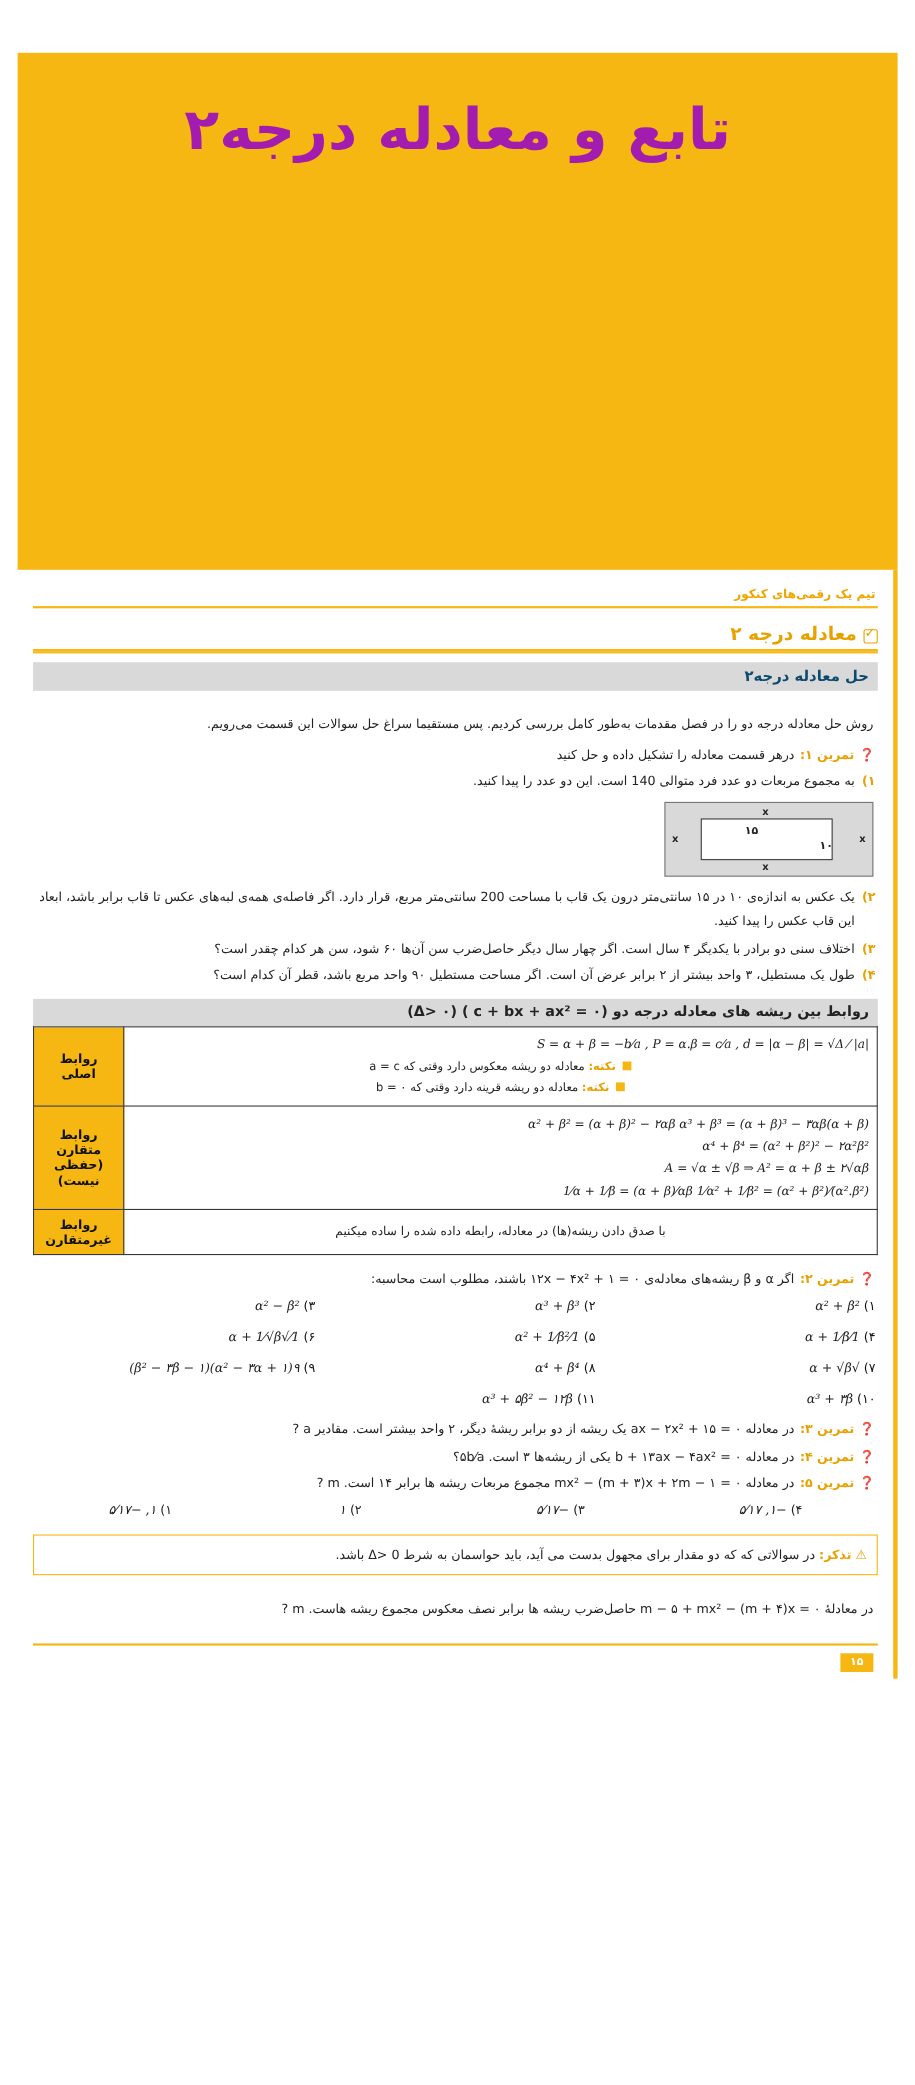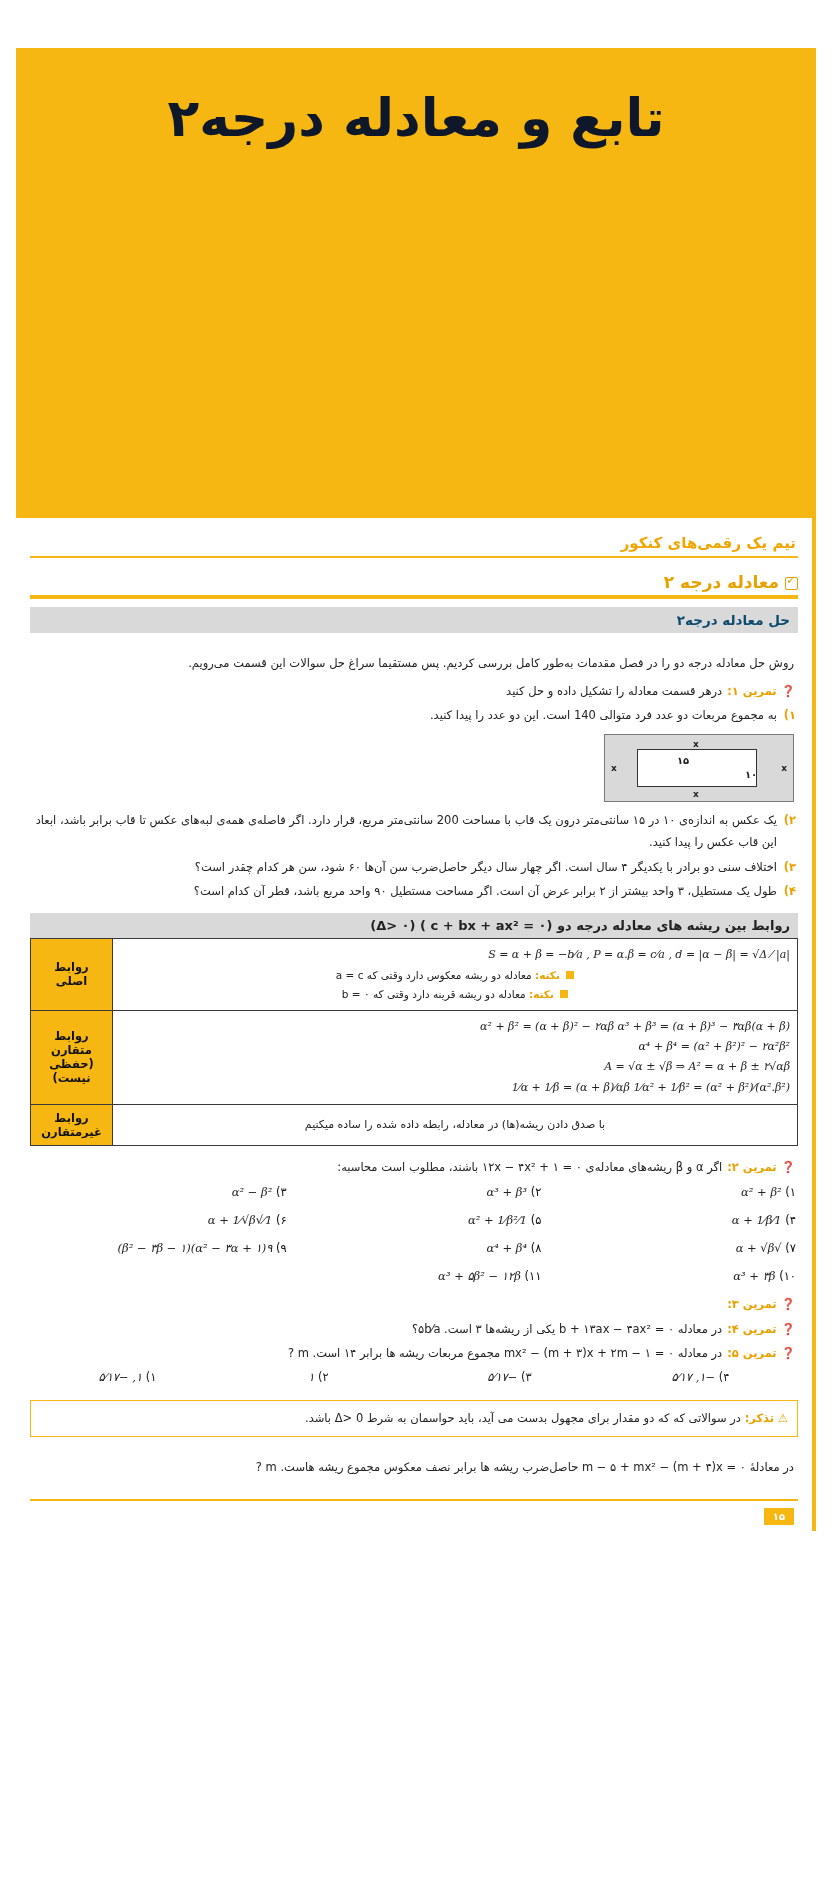--- a/index.html
+++ b/index.html
@@ -26,36 +26,36 @@
     background: #f6b712;
     height: 470px;
     position: relative;
   }
   .yellow-block .big-title {
     position: absolute;
     top: 40px;
     right: 0;
     left: 0;
     text-align: center;
-    color: #0f172a;
+    color: #a21caf;
     font-size: 52px;
     font-weight: bold;
     letter-spacing: 0px;
   }
 
   
   .sheet {
     margin: 0 16px 0 16px;
     border-right: 4px solid #f6b712;
     padding: 10px 14px 30px 14px;
     position: relative;
   }
   .running-head {
     color: #f0a500;
-    font-size: 15px;
+    font-size: 11px;
     font-weight: bold;
     padding: 6px 2px 4px 2px;
     border-bottom: 2px solid #f6b712;
     margin-bottom: 10px;
   }
 
   .sec-title {
     display:flex; align-items:center; gap:6px;
     color: #e8a200;
     font-weight: bold;
@@ -268,20 +268,21 @@
       <div class="cell"><span class="onum">۹)</span> <span class="math">۹(α² − ۳α + ۱)(β² − ۳β − ۱)</span></div>
 
       <div class="cell"><span class="onum">۱۰)</span> <span class="math">α³ + ۳β</span></div>
       <div class="cell"><span class="onum">۱۱)</span> <span class="math">α³ + ۵β² − ۱۲β</span></div>
       <div class="cell"></div>
     </div>
 
     <div class="ex-line" style="padding-top:8px">
       <span class="bulb">❓</span>
       <span class="ex-label">تمرین ۳:</span>
+      <span>در معادله ۰ = ۱۵ + ax − ۲x² یک ریشه از دو برابر ریشۀ دیگر، ۲ واحد بیشتر است. مقادیر a ?</span>
     </div>
     <div class="ex-line">
       <span class="bulb">❓</span>
       <span class="ex-label">تمرین ۴:</span>
       <span>در معادله ۰ = b + ۱۳ax − ۴ax² یکی از ریشه‌ها ۳ است. ۵b⁄a؟</span>
     </div>
     <div class="ex-line">
       <span class="bulb">❓</span>
       <span class="ex-label">تمرین ۵:</span>
       <span>در معادله ۰ = ۱ − mx² − (m + ۳)x + ۲m مجموع مربعات ریشه ها برابر ۱۴ است. m ?</span>

